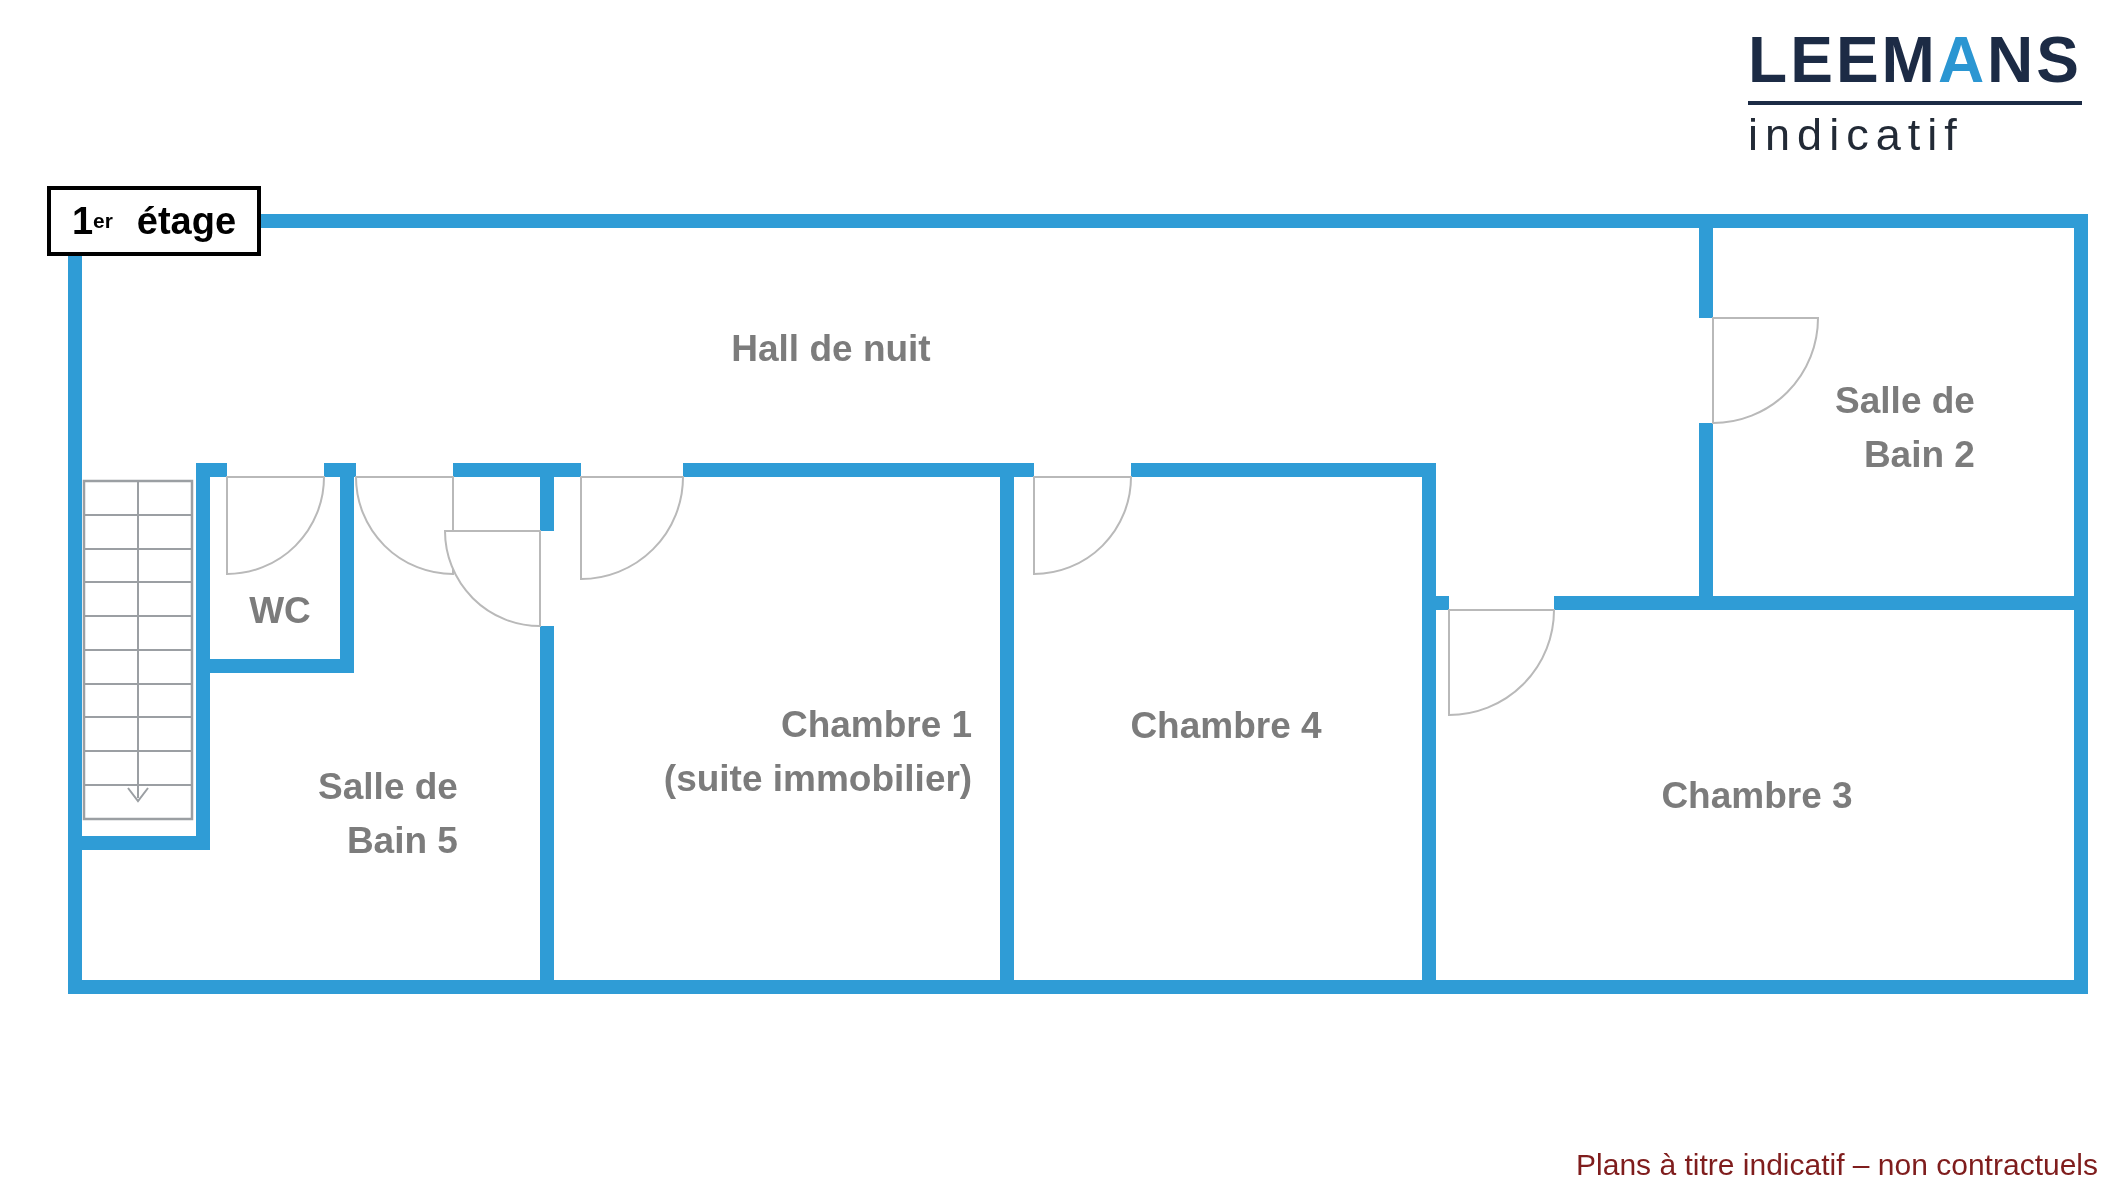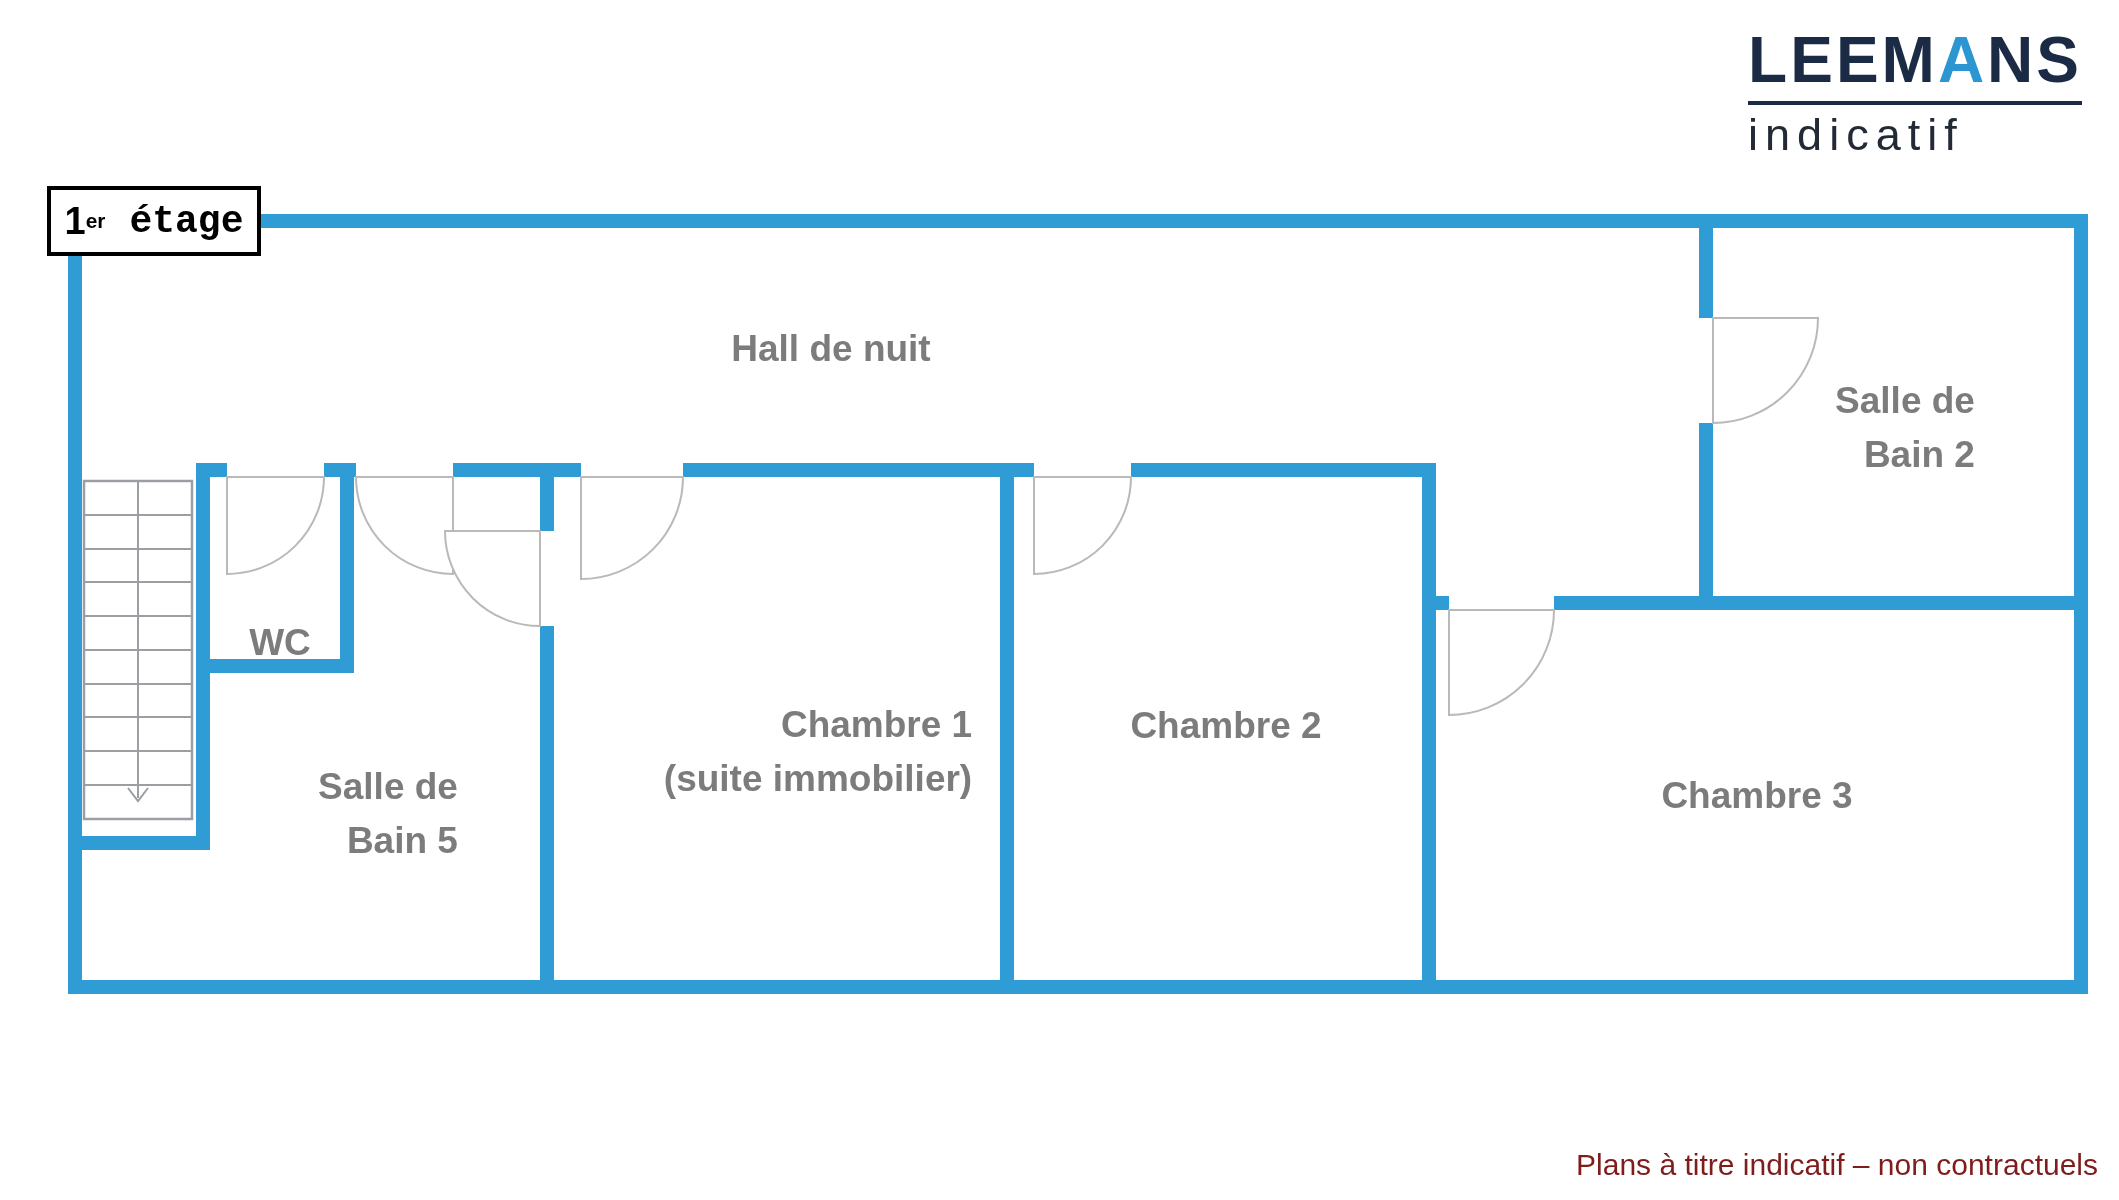--- a/index.html
+++ b/index.html
@@ -16,21 +16,21 @@
 
   .room-label{position:absolute;transform:translate(-50%,-50%);
               color:var(--room-label);font-weight:bold;font-size:37px;
               text-align:right;line-height:1.45;white-space:nowrap;}
 
   .floor-badge{position:absolute;left:47px;top:186px;width:206px;height:62px;
                border:4px solid #000;background:#fff;box-sizing:content-box;
                display:flex;align-items:center;justify-content:center;
                font-weight:bold;font-size:38px;color:#000;z-index:5;}
   .floor-badge sup{font-size:0.55em;vertical-align:super;line-height:0;}
-  .floor-badge .fw{margin-left:24px;font-family:Liberation Mono, monospace;}
+  .floor-badge .fw{margin-left:24px;}
 
   .logo{position:absolute;right:37px;top:28px;display:inline-block;}
   .logo-word{font-size:64px;font-weight:bold;color:var(--logo-navy);
              letter-spacing:3px;line-height:1;white-space:nowrap;}
   .logo-word .logo-a{color:var(--logo-blue);}
   .logo-rule{height:4px;background:var(--logo-navy);margin:9px 0 5px 0;}
   .logo-sub{font-size:45px;font-weight:normal;color:#222a36;letter-spacing:7px;
             line-height:1.1;white-space:nowrap;}
 
   .disclaimer{position:absolute;right:21px;bottom:18px;font-size:30px;color:#7f1d1d;
@@ -116,31 +116,31 @@
     <div class="logo-sub">indicatif</div>
   </div>
 
   <div class="room-label" style="left:831px;top:349px">Hall de nuit</div>
 
   <div class="room-label" style="left:1905px;top:428px">
     <div>Salle de</div>
     <div>Bain 2</div>
   </div>
 
-  <div class="room-label" style="left:280px;top:643px">WC</div>
+  <div class="room-label" style="left:280px;top:611px">WC</div>
 
   <div class="room-label" style="left:388px;top:814px">
     <div>Salle de</div>
     <div>Bain 5</div>
   </div>
 
   <div class="room-label" style="left:818px;top:752px">
     <div>Chambre 1</div>
     <div>(suite immobilier)</div>
   </div>
 
-  <div class="room-label" style="left:1226px;top:726px">Chambre 2</div>
+  <div class="room-label" style="left:1226px;top:726px">Chambre 4</div>
 
   <div class="room-label" style="left:1757px;top:796px">Chambre 3</div>
 
   <div class="disclaimer">Plans à titre indicatif – non contractuels</div>
 
 </div>
 
 </body></html>

